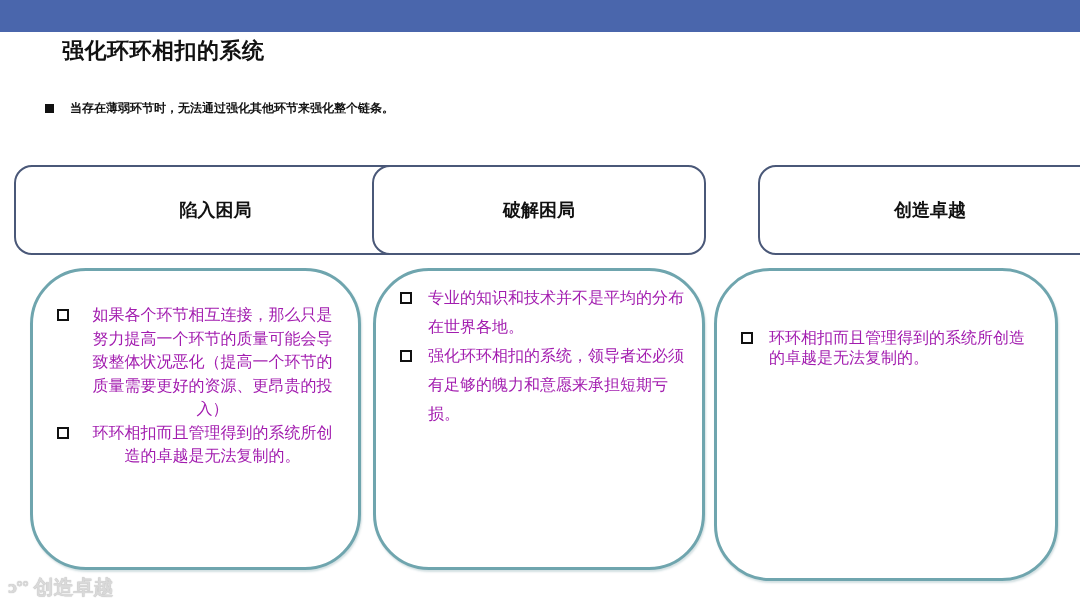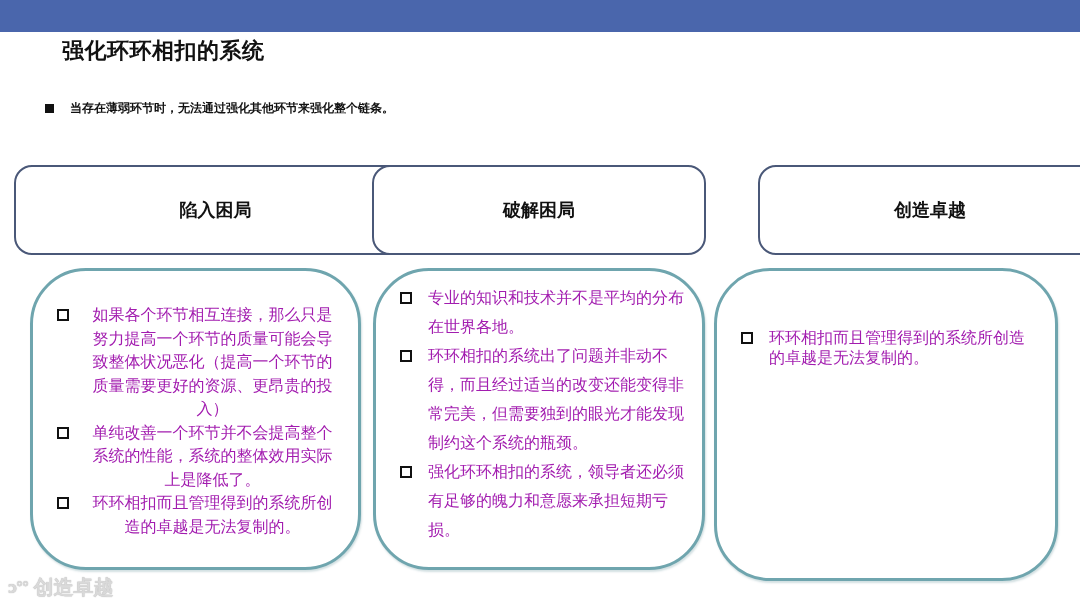--- a/index.html
+++ b/index.html
@@ -70,30 +70,29 @@
 <div class="head-box" style="left:372px; width:334px;">
   <span>破解困局</span>
 </div>
 <div class="head-box" style="left:714px; width:344px;margin-left:44px;">
   <span>创造卓越</span>
 </div>
 
 <div class="body-box col1" style="left:30px; width:331px; height:302px;">
   <ul class="items" style="top:32px;text-align:center;">
     <li><span class="cb"></span><span>如果各个环节相互连接，那么只是努力提高一个环节的质量可能会导致整体状况恶化（提高一个环节的质量需要更好的资源、更昂贵的投入）</span></li>
-    <li><span class="cb"></span><span>单纯改善一个环节并不会提高整个系统的性能，系统的整体效用实际上是降低了。</span></li>
     <li><span class="cb"></span><span>环环相扣而且管理得到的系统所创造的卓越是无法复制的。</span></li>
   </ul>
 </div>
 
 <div class="body-box col2" style="left:373px; width:332px; height:302px;">
   <ul class="items" style="top:12px;">
     <li><span class="cb"></span><span>专业的知识和技术并不是平均的分布在世界各地。</span></li>
     <li><span class="cb"></span></li>
-    <li><span class="cb"></span><span>环环相扣的系统出了问题并非动不得，而且经过适当的改变还能变得非常完美，但需要独到的眼光才能发现制约这个系统的瓶颈。</span></li>
+    <li><span class="cb"></span></li>
     <li><span class="cb"></span><span>强化环环相扣的系统，领导者还必须有足够的魄力和意愿来承担短期亏损。</span></li>
   </ul>
 </div>
 
 <div class="body-box col3" style="left:714px; width:344px; height:313px;">
   <ul class="items" style="top:57px;">
     <li><span class="cb"></span><span>环环相扣而且管理得到的系统所创造的卓越是无法复制的。</span></li>
   </ul>
 </div>
 

